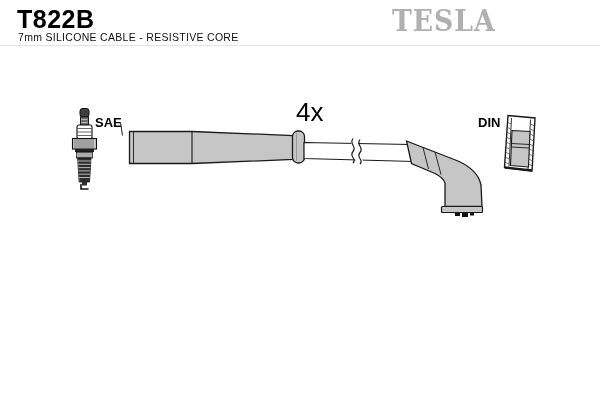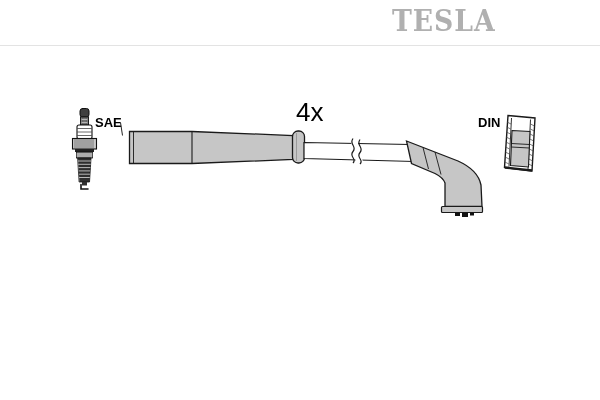--- a/index.html
+++ b/index.html
@@ -27,20 +27,22 @@
   svg{position:absolute;left:0;top:0;}
   text{font-family:"Liberation Sans",sans-serif;}
   .std-label{font-weight:bold;font-size:13px;fill:#000;}
   .qty-label{font-size:26px;fill:#000;}
 </style>
 </head>
 <body>
 
 <div class="canvas">
 
+  <div class="part-number">T822B</div>
+  <div class="subtitle">7mm SILICONE CABLE - RESISTIVE CORE</div>
   <div class="brand">TESLA</div>
   <div class="header-rule"></div>
 
   <svg width="600" height="400" viewBox="0 0 600 400">
 
     <g stroke-linecap="round">
 
       <rect x="80" y="108.5" width="9" height="8.5" rx="2.5" fill="#3f3f3f" stroke="#111" stroke-width="1"></rect>
 
       <rect x="80.5" y="117" width="8" height="8" fill="#b5b5b5" stroke="#111" stroke-width="1"></rect>

